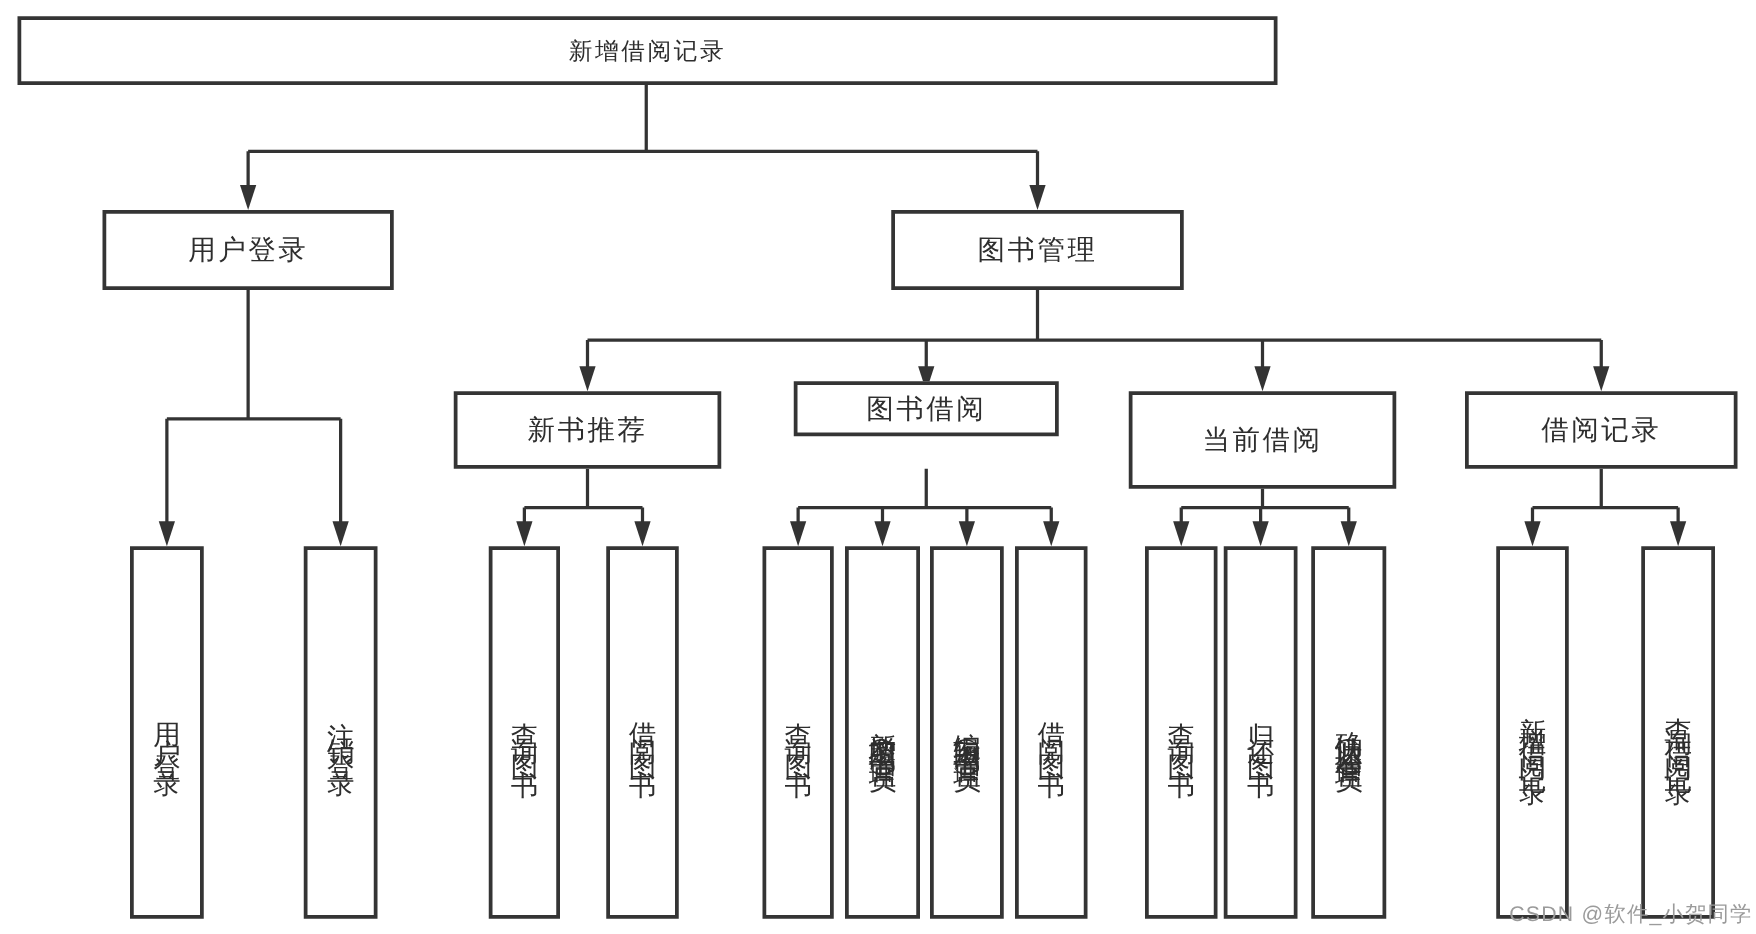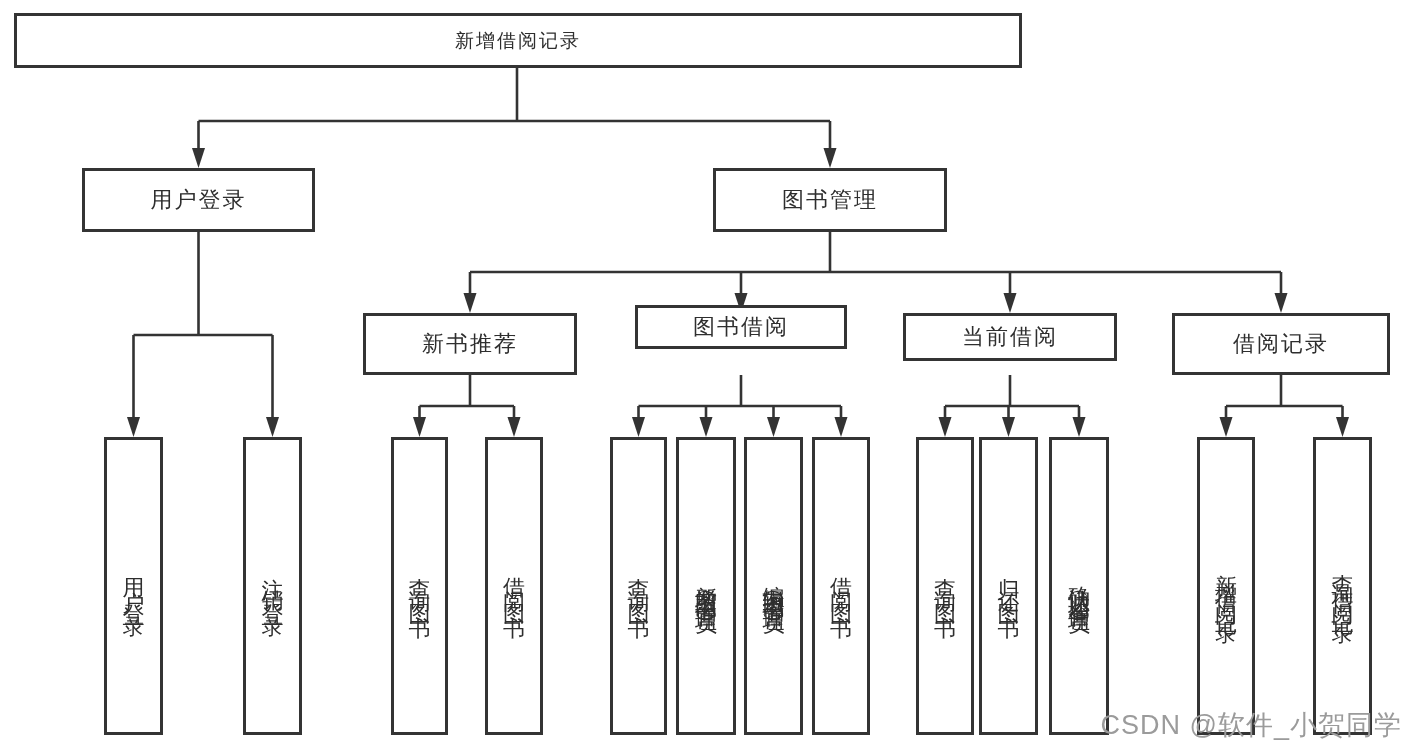--- a/index.html
+++ b/index.html
@@ -22,21 +22,21 @@
   .vbox{
     top:437px;height:298px;
     writing-mode:vertical-rl;text-orientation:mixed;
     font-size:22px;
   }
   .ls4{letter-spacing:13px;}
   .ls6{letter-spacing:10px;}
   .ls10{letter-spacing:4px;}
   .watermark{
     position:absolute;right:3px;bottom:4px;
-    font-size:27px;letter-spacing:1px;
+    font-size:17px;letter-spacing:1px;
     color:var(--watermark,#9b9b9b);
     z-index:5;
   }
 </style>
 </head>
 <body>
 
 <div class="canvas">
 
   <svg id="connectors" class="connectors" width="1405" height="747" viewBox="0 0 1405 747">
@@ -94,21 +94,21 @@
       <polygon points="1336,417 1349,417 1342.5,437" fill="currentColor"></polygon>
     </svg>
 
   <div class="node hbox root" style="left:14px;top:13px;width:1008px;height:55px;">新增借阅记录</div>
 
   <div class="node hbox" style="left:82px;top:168px;width:233px;height:64px;">用户登录</div>
   <div class="node hbox" style="left:363px;top:313px;width:214px;height:62px;">新书推荐</div>
 
   <div class="node hbox" style="left:713px;top:168px;width:234px;height:64px;">图书管理</div>
   <div class="node hbox" style="left:635px;top:305px;width:212px;height:44px;">图书借阅</div>
-  <div class="node hbox" style="left:903px;top:313px;width:214px;height:48px;">当前借阅</div>
+  <div class="node hbox" style="left:903px;top:313px;width:214px;height:78px;">当前借阅</div>
   <div class="node hbox" style="left:1172px;top:313px;width:218px;height:62px;">借阅记录</div>
 
   <div class="node vbox ls4" style="left:104px;width:59px;">用户登录</div>
   <div class="node vbox ls4" style="left:243px;width:59px;">注销登录</div>
 
   <div class="node vbox ls4" style="left:391px;width:57px;">查询图书</div>
   <div class="node vbox ls4" style="left:485px;width:58px;">借阅图书</div>
 
   <div class="node vbox ls4" style="left:610px;width:57px;">查询图书</div>
   <div class="node vbox ls10" style="left:676px;width:60px;">新增图书（管理员）</div>

